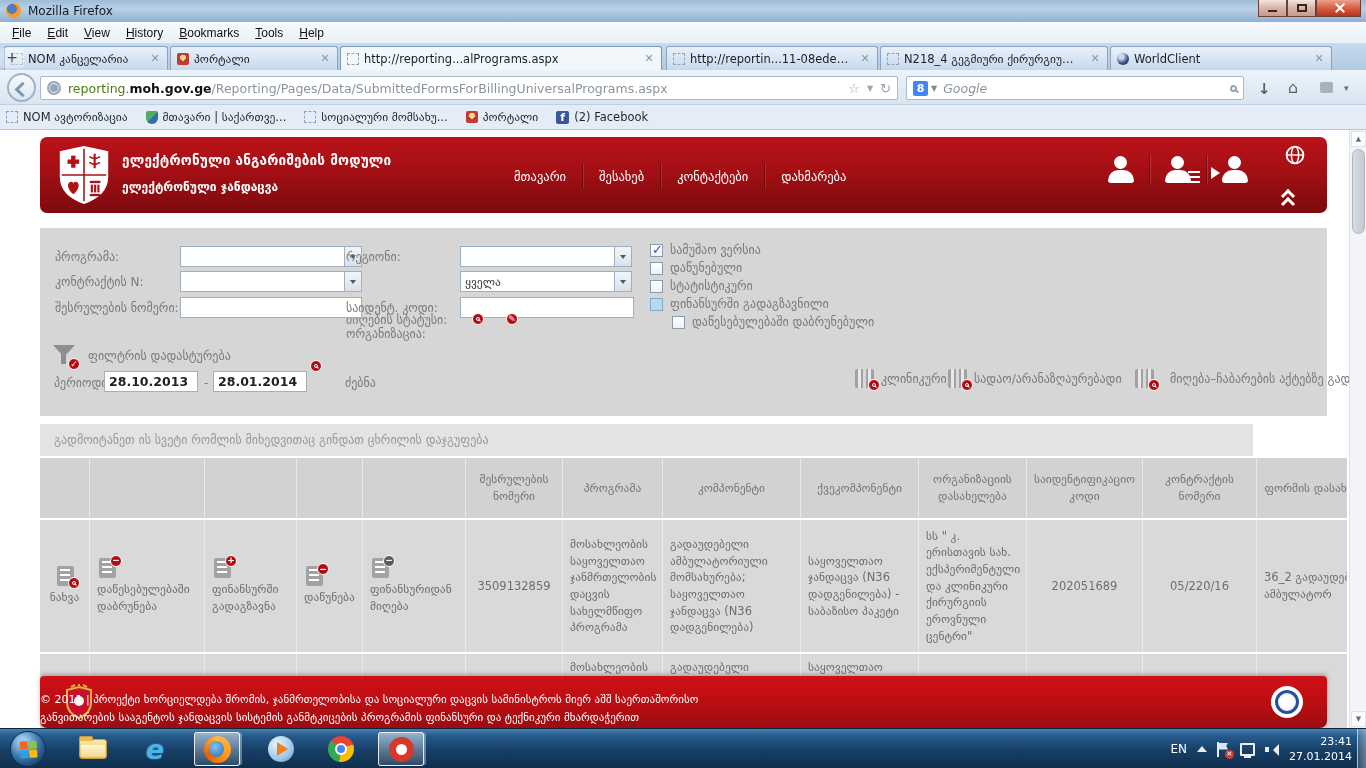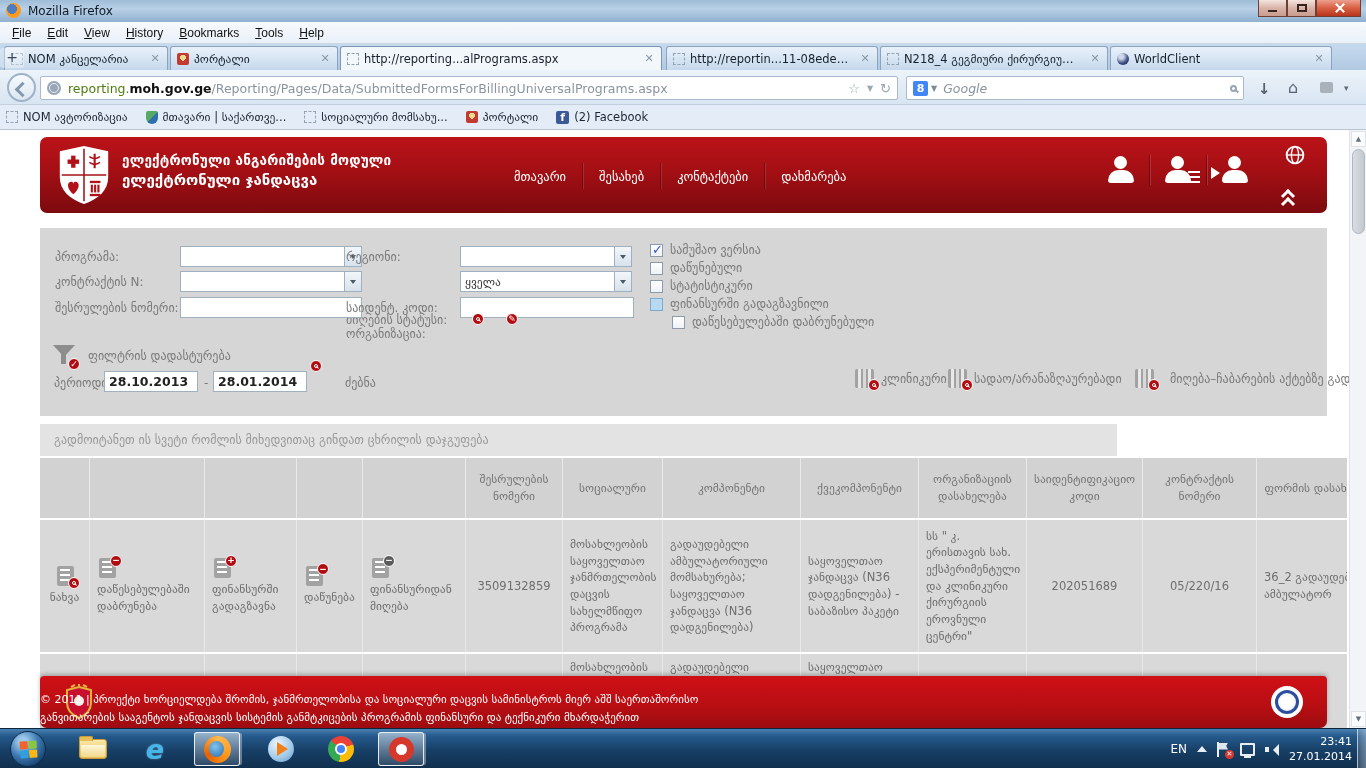--- a/index.html
+++ b/index.html
@@ -71,21 +71,21 @@
   #viewport { left:0; top:130px; width:1366px; height:598px; background:#fff; overflow:hidden; }
   #scrollbar { right:0; top:0; width:17px; height:598px; background:#f2f4f7; border-left:1px solid #dfe3e8; }
   .sb-btn { left:1px; width:15px; height:16px; background:#fbfcfd; border:1px solid #dfe3e8; color:#67707c; font-size:7px; text-align:center; line-height:15px; }
   #sb-thumb { left:2px; top:19px; width:13px; height:85px; background:linear-gradient(90deg,#d9dde2,#c3c9d1); border:1px solid #aeb5bf; border-radius:7px; }
 
   
   #site-header { left:40px; top:7px; width:1287px; height:76px; border-radius:7px;
     background:linear-gradient(180deg,#bb1319 0%,#a30f14 45%,#7c0a0e 100%); }
   #site-title { left:82px; top:15px; color:#fff; font-weight:bold; }
   #site-title .t1 { font-size:13.5px; letter-spacing:.2px; }
-  #site-title .t2 { font-size:15px; margin-top:3px; }
+  #site-title .t2 { font-size:12px; margin-top:12px; }
   #site-nav { left:458px; top:26px; display:flex; align-items:center; }
   .nav-item { color:#fff; font-size:12.5px; padding:5px 16px; white-space:nowrap; }
   .nav-sep { width:1px; height:26px; background:rgba(0,0,0,.28); box-shadow:1px 0 0 rgba(255,255,255,.12); }
   #hdr-icons { right:74px; top:18px; display:flex; align-items:center; }
   .person { position:relative; width:36px; height:30px; }
   .person::before { content:""; position:absolute; top:1px; left:11px; width:13px; height:13px; border-radius:50%; background:#fff; }
   .person::after { content:""; position:absolute; bottom:2px; left:5px; width:26px; height:13px; border-radius:13px 13px 3px 3px; background:#fff; }
   .p-lines { position:absolute; right:-4px; bottom:2px; width:12px; height:12px;
     background:linear-gradient(#fff 0 2px,transparent 2px 5px,#fff 5px 7px,transparent 7px 10px,#fff 10px 12px); }
   .p-arrow { position:absolute; left:-6px; bottom:6px; width:0; height:0; border:6px solid transparent; border-left:9px solid #fff; }
@@ -119,21 +119,21 @@
   .badge .m { width:4px; height:4px; border:1px solid #fff; border-radius:50%; position:relative; }
   .badge .m::after { content:""; position:absolute; width:3px; height:1px; background:#fff; right:-2px; bottom:-1px; transform:rotate(40deg); }
   .chart-ico { position:relative; width:19px; height:19px; background:#a2a2a2; border-radius:2px; flex:none;
     background-image:linear-gradient(90deg,transparent 3px,#e8e8e8 3px 6px,transparent 6px 8px,#d8d8d8 8px 11px,transparent 11px 13px,#e8e8e8 13px 16px,transparent 16px); }
   .funnel { position:relative; width:26px; height:24px; }
   .funnel .cone { position:absolute; left:1px; top:1px; width:0; height:0; border-left:11px solid transparent; border-right:11px solid transparent; border-top:12px solid #8d8d8d; }
   .funnel .stem { position:absolute; left:9px; top:10px; width:5px; height:10px; background:#8d8d8d; }
 
   
   #table-wrap { left:40px; top:294px; width:1307px; height:304px; overflow:hidden; }
-  #group-bar { width:1077px; height:32px; background:#e3e3e3; display:flex; align-items:center; padding-left:14px; font-size:12px; color:#9a9a9a; }
+  #group-bar { width:1213px; height:32px; background:#e3e3e3; display:flex; align-items:center; padding-left:14px; font-size:12px; color:#9a9a9a; }
   .tgrid { display:grid; grid-template-columns:50px 115px 92px 66px 103px 97px 100px 138px 118px 108px 116px 114px 134px; width:1351px; margin-top:2px; }
   #thead { background:#d2d2d2; }
   #thead .cell { height:60px; color:#757575; font-size:11.5px; text-align:center; justify-content:center; }
   .trow { background:#d9d9d9; }
   .trow .cell { height:132px; }
   .cell { display:flex; align-items:center; padding:4px 7px; border-right:1px solid #e9e9e9; font-size:11.5px; color:#6e6e6e; line-height:1.45; }
   .cell.center { justify-content:center; text-align:center; }
   .cell.action { flex-direction:column; justify-content:center; align-items:flex-start; gap:3px; }
   .cell.action .doc { margin-left:2px; }
   .alabel { font-size:11.5px; color:#6e6e6e; }
@@ -466,21 +466,21 @@
       <span>გადმოიტანეთ ის სვეტი რომლის მიხედვითაც გინდათ ცხრილის დაჯგუფება</span>
     </div>
 
     <div class="tgrid" id="thead">
       <div class="cell"></div>
       <div class="cell"></div>
       <div class="cell"></div>
       <div class="cell"></div>
       <div class="cell"></div>
       <div class="cell">შესრულების ნომერი</div>
-      <div class="cell">სოციალური</div>
+      <div class="cell">პროგრამა</div>
       <div class="cell">კომპონენტი</div>
       <div class="cell">ქვეკომპონენტი</div>
       <div class="cell">ორგანიზაციის დასახელება</div>
       <div class="cell">საიდენტიფიკაციო კოდი</div>
       <div class="cell">კონტრაქტის ნომერი</div>
       <div class="cell">ფორმის დასახელება</div>
     </div>
 
     <div class="tgrid trow" id="row1">
       <div class="cell action" style="align-items:center;">

